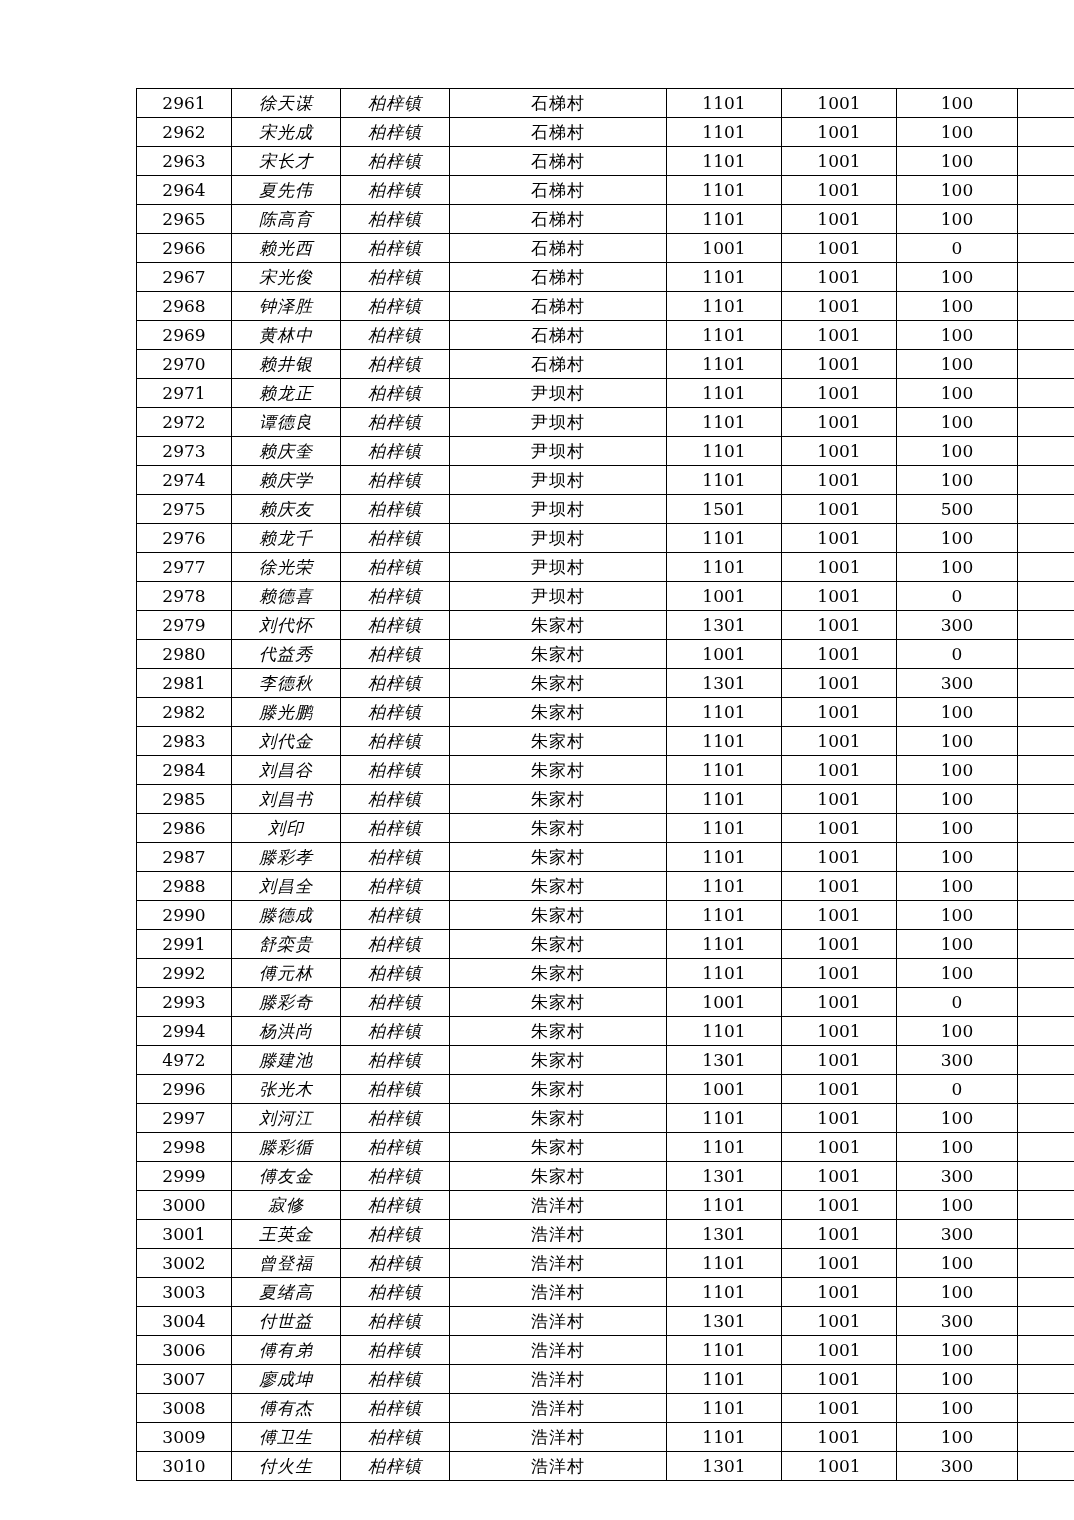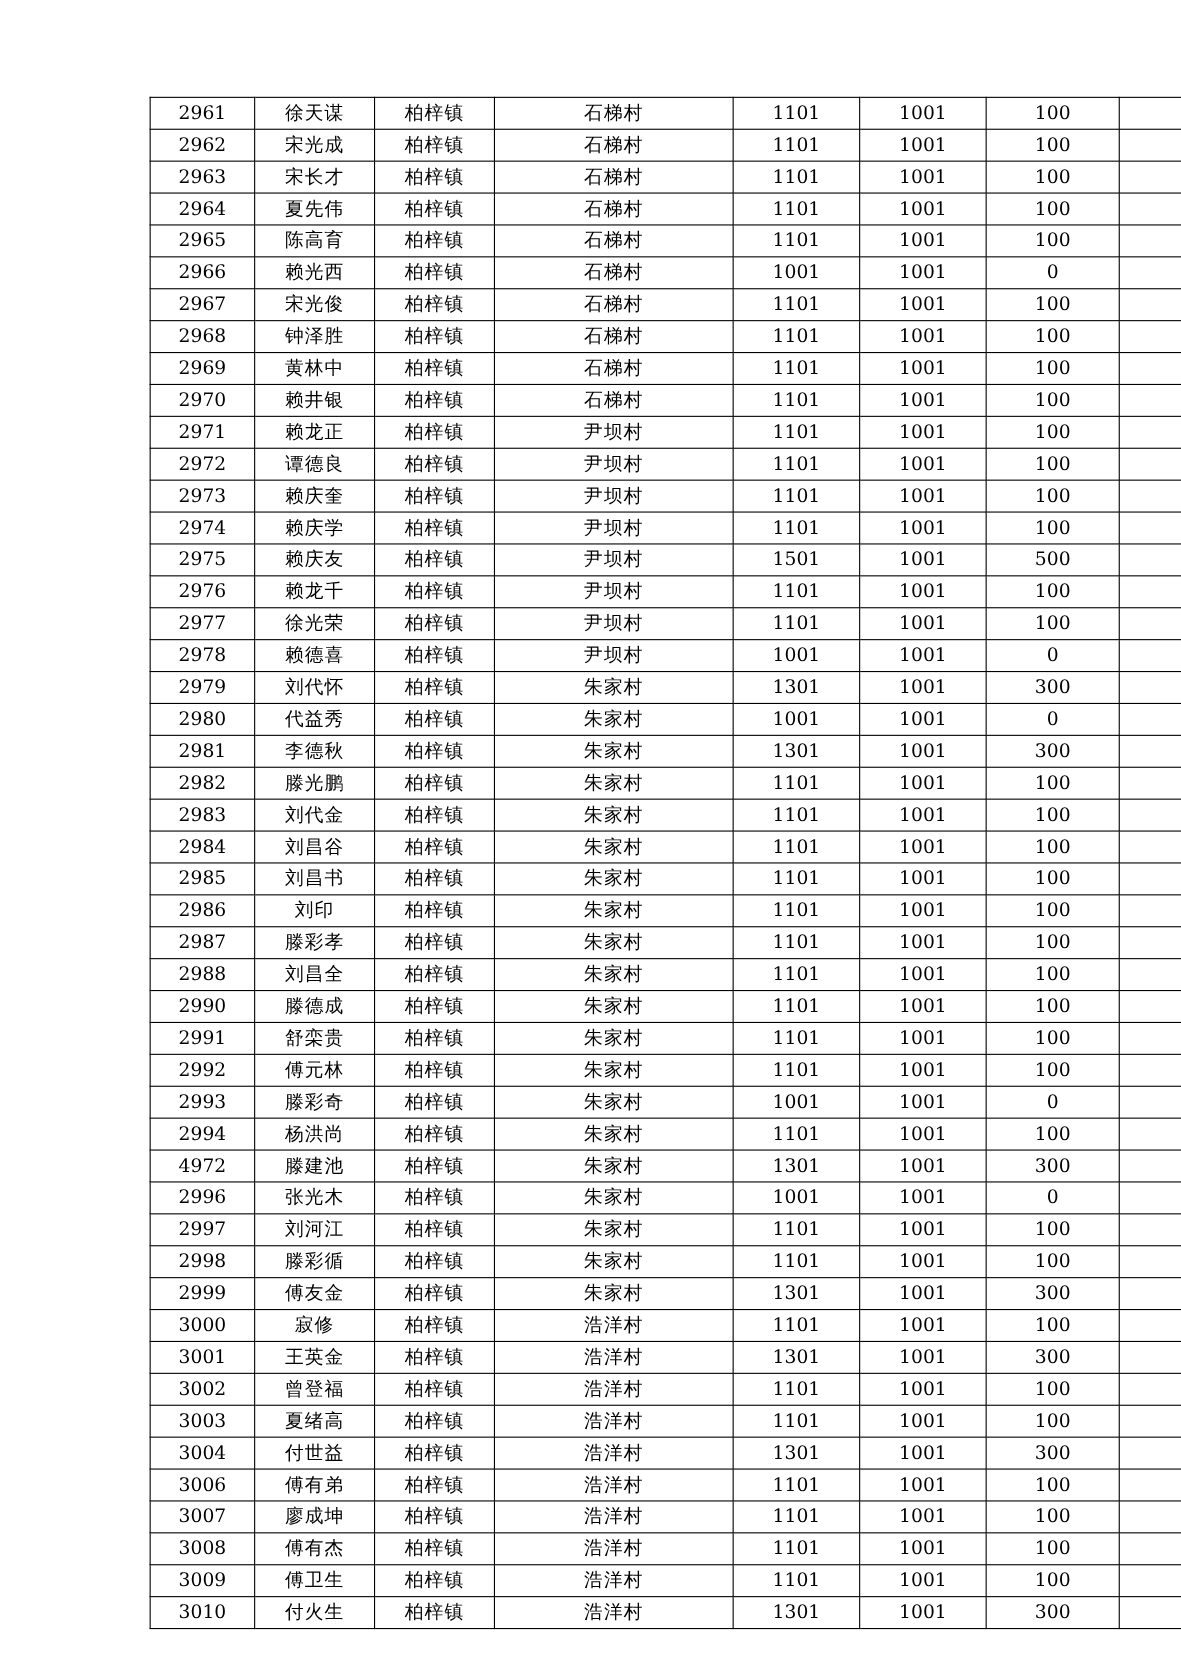--- a/index.html
+++ b/index.html
@@ -31,22 +31,22 @@
     height: 28px;
     line-height: 28px;
     padding: 0 2px;
     text-align: center;
     vertical-align: middle;
     font-size: 17px;
     overflow: hidden;
     white-space: nowrap;
   }
   td.c-id    { width: 90px; font-size: 17px; }
-  td.c-name  { width: 104px; font-size: 17px; letter-spacing: 1px; }
-  td.c-town  { width: 104px; font-size: 17px; letter-spacing: 1px; }
+  td.c-name  { width: 104px; font-size: 17px; letter-spacing: 1px; font-style: italic; }
+  td.c-town  { width: 104px; font-size: 17px; letter-spacing: 1px; font-style: italic; }
   td.c-vill  { width: 212px; font-size: 17px; letter-spacing: 1px; }
   td.c-n1    { width: 110px; font-size: 16px; }
   td.c-n2    { width: 110px; font-size: 16px; }
   td.c-n3    { width: 116px; font-size: 16px; }
   td.c-blank { width: 74px; }
 </style>
 </head>
 <body>
 
 <div class="page">

